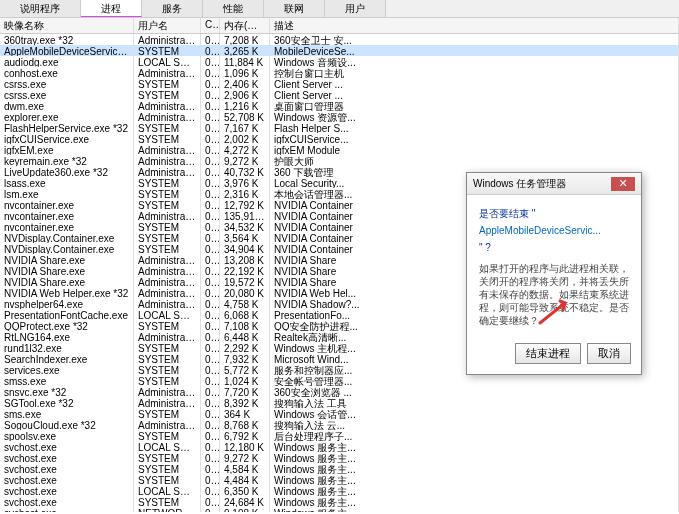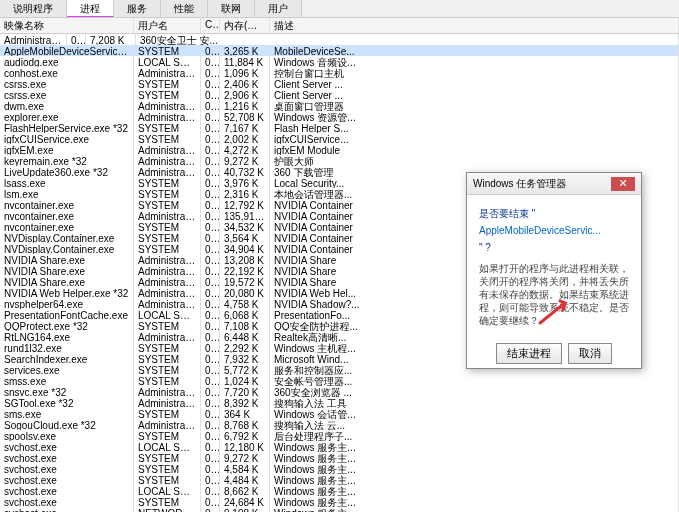--- a/index.html
+++ b/index.html
@@ -1,37 +1,37 @@
 <!DOCTYPE html>
 <html><head>
 <meta charset="utf-8">
 <style>
 *{margin:0;padding:0;box-sizing:border-box;font-family:"Microsoft YaHei","SimSun",Arial,sans-serif;font-size:10px}
 body{background:#fff;width:679px;height:514px;overflow:hidden;position:relative}
 .tabs{display:flex;background:#f0f0f0;border-bottom:1px solid #ccc;height:18px}
-.tab{padding:2px 13px;border-right:1px solid #ccc;background:#e8e8e8;cursor:pointer}
+.tab{padding:2px 20px;border-right:1px solid #ccc;background:#e8e8e8;cursor:pointer}
 .tab.active{background:#fff;border-bottom:1px solid #d946ef}
 .header{display:flex;background:#f5f5f5;border-bottom:1px solid #ccc;height:16px;position:sticky;top:12px}
 .col{padding:1px 4px;border-right:1px solid #e0e0e0;overflow:hidden;white-space:nowrap;text-overflow:ellipsis}
 .c-name{width:134px}
 .c-user{width:67px}
 .c-cpu{width:19px;text-align:right}
 .c-mem{width:50px;}
 .c-desc{flex:1}
 .rows{height:478px;overflow:hidden}
 .row{display:flex;height:11px;line-height:11px;cursor:default}
 .row.sel{background:#cce4ff}
 .dialog{position:absolute;left:466px;top:172px;width:176px;background:#fff;border:1px solid #888;box-shadow:2px 2px 8px rgba(0,0,0,.3)}
 .dlg-title{background:linear-gradient(#f8f8f8,#e8e8e8);padding:4px 6px;display:flex;justify-content:space-between;align-items:center;border-bottom:1px solid #ccc;height:22px}
 .dlg-close{background:#c94f4f;color:#fff;width:24px;height:14px;text-align:center;line-height:12px;cursor:pointer;font-size:11px}
 .dlg-body{padding:10px 12px}
 .dlg-q{color:#003399;font-size:12px;line-height:16px;margin-bottom:6px}
 .dlg-link{color:#0066cc}
 .dlg-msg{font-size:10px;color:#444;line-height:13px}
-.dlg-btns{display:flex;justify-content:center;gap:6px;padding:6px 10px 4px}
+.dlg-btns{display:flex;justify-content:flex-end;gap:6px;padding:6px 10px 10px}
 .btn{padding:2px 10px;border:1px solid #888;background:linear-gradient(#fdfdfd,#e6e6e6);cursor:pointer;font-size:11px}
 .arrow{position:absolute;left:535px;top:298px;pointer-events:none}
 .arrow svg{width:40px;height:30px}
 </style>
 </head>
 <body>
 
 <div class="tabs" id="tabs">
     <div class="tab">说明程序</div>
     <div class="tab active">进程</div>
@@ -42,20 +42,21 @@
   </div>
 <div class="header">
   <div class="col c-name">映像名称</div>
   <div class="col c-user">用户名</div>
   <div class="col c-cpu">CPU</div>
   <div class="col c-mem">内存(专...</div>
   <div class="col c-desc">描述</div>
 </div>
 <div class="rows" id="rows">
     <div class="row">
+      <div class="col c-name">360tray.exe *32</div>
       <div class="col c-user">Administrator</div>
       <div class="col c-cpu">00</div>
       <div class="col c-mem">7,208 K</div>
       <div class="col c-desc">360安全卫士 安...</div>
     </div>
     <div class="row sel">
       <div class="col c-name">AppleMobileDeviceService.exe</div>
       <div class="col c-user">SYSTEM</div>
       <div class="col c-cpu">00</div>
       <div class="col c-mem">3,265 K</div>
@@ -331,21 +332,21 @@
       <div class="col c-name">svchost.exe</div>
       <div class="col c-user">SYSTEM</div>
       <div class="col c-cpu">00</div>
       <div class="col c-mem">4,484 K</div>
       <div class="col c-desc">Windows 服务主...</div>
     </div>
     <div class="row">
       <div class="col c-name">svchost.exe</div>
       <div class="col c-user">LOCAL SERVICE</div>
       <div class="col c-cpu">00</div>
-      <div class="col c-mem">8,662 K</div>
+      <div class="col c-mem">6,350 K</div>
       <div class="col c-desc">Windows 服务主...</div>
     </div>
     <div class="row">
       <div class="col c-name">svchost.exe</div>
       <div class="col c-user">SYSTEM</div>
       <div class="col c-cpu">00</div>
       <div class="col c-mem">24,684 K</div>
       <div class="col c-desc">Windows 服务主...</div>
     </div>
     <div class="row">

